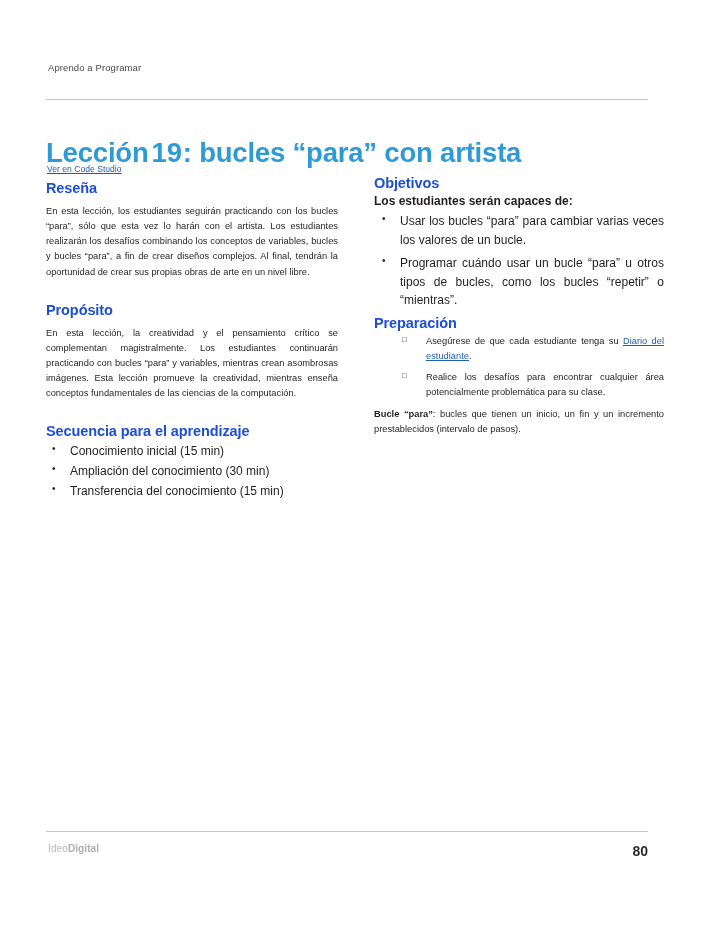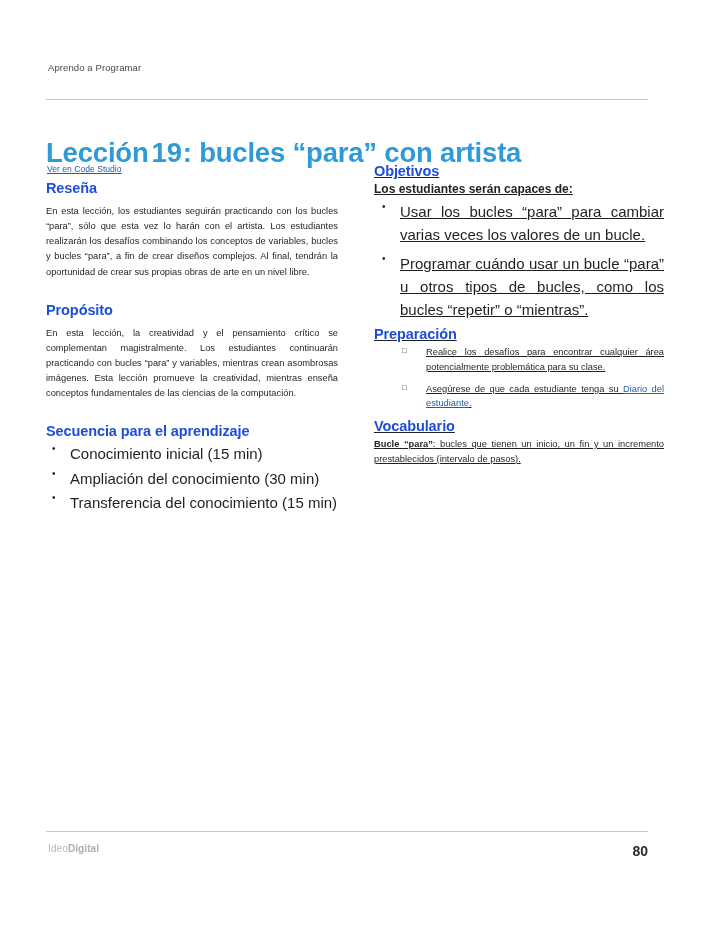--- a/index.html
+++ b/index.html
@@ -67,23 +67,22 @@
   
   .col-left {
     position: absolute;
     left: 46px;
     top: 180px;
     width: 292px;
   }
   .col-right {
     position: absolute;
     left: 374px;
-    top: 163px;
+    top: 175px;
     width: 290px;
-    text-decoration: underline;
   }
 
   h2.sec {
     font-size: 14.5px;
     font-weight: bold;
     color: #1d4ed8;
     margin: 0 0 8px 0;
     letter-spacing: -0.1px;
   }
   h2.sec.tight { margin-bottom: 3px; }
@@ -105,21 +104,21 @@
     color: #231f20;
   }
 
   ul.bullets {
     list-style: none;
     margin: 0;
     padding: 0;
   }
   ul.bullets li {
     position: relative;
-    font-size: 15px;
+    font-size: 12px;
     line-height: 1.55;
     padding-left: 24px;
     margin-bottom: 1px;
     color: #231f20;
   }
   ul.bullets li::before {
     content: "\2022";
     position: absolute;
     left: 6px;
     top: -1px;
@@ -235,25 +234,24 @@
 
     <h2 class="sec tight">Objetivos</h2>
     <p class="lead-in">Los estudiantes serán capaces de:</p>
     <ul class="bullets objetivos justified">
       <li>Usar los bucles “para” para cambiar varias veces los valores de un bucle.</li>
       <li>Programar cuándo usar un bucle “para” u otros tipos de bucles, como los bucles “repetir” o “mientras”.</li>
     </ul>
 
     <h2 class="sec spaced tight">Preparación</h2>
     <ul class="squares">
+      <li><span>Asegúrese de que cada estudiante tenga su </span><a class="inline-link">Diario del estudiante</a><span>.</span></li>
       <li><span>Realice los desafíos para encontrar cualquier área potencialmente problemática para su clase.</span></li>
-      <li><span>Asegúrese de que cada estudiante tenga su </span><a class="inline-link">Diario del estudiante</a><span>.</span></li>
     </ul>
 
-    <h2 class="sec spaced tight">Vocabulario</h2>
     <p class="vocab"><b>Bucle “para”</b><span>: bucles que tienen un inicio, un fin y un incremento prestablecidos (intervalo de pasos).</span></p>
   </div>
 
   <div class="footer-rule"></div>
   <div class="footer-logo"><span>Ideo</span><span class="bold">Digital</span></div>
   <div class="page-number">80</div>
 
 </div>
 
 </body></html>

